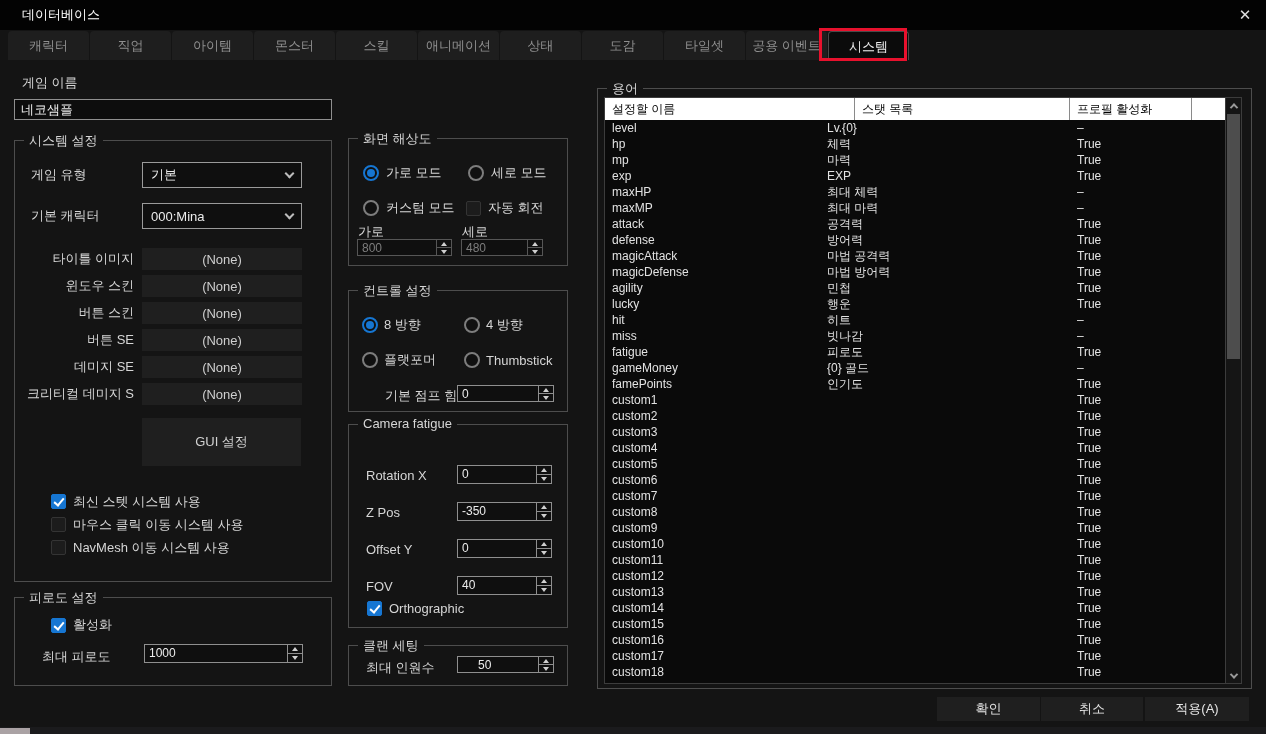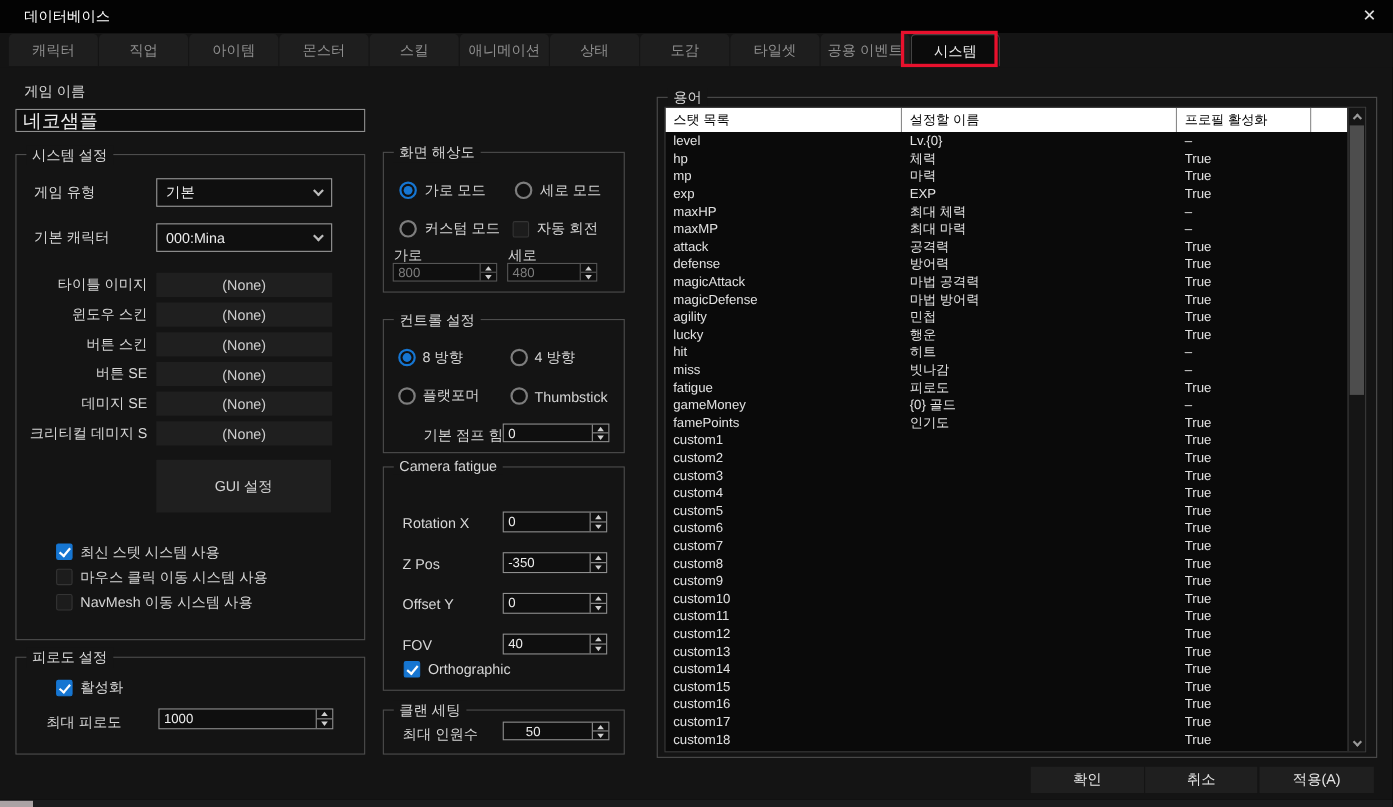--- a/index.html
+++ b/index.html
@@ -21,21 +21,21 @@
   #annotation { position:absolute; left:819px; top:28px; width:88px; height:33px;
     border:3px solid #e8112d; z-index:20; pointer-events:none; }
 
   
   .lbl { position:absolute; font-size:13px; color:#d6d6d6; white-space:nowrap; }
   .group { position:absolute; border:1px solid #4d4d4d; }
   .legend { position:absolute; top:-9px; left:9px; background:#141414; padding:0 5px;
     font-size:13px; color:#d6d6d6; white-space:nowrap; }
 
   .textbox { position:absolute; background:#0d0d0d; border:1px solid #8f8f8f; color:#ececec;
-    font-size:17px; padding:0 6px; display:flex; align-items:center; }
+    font-size:13px; padding:0 6px; display:flex; align-items:center; }
 
   .dd { position:absolute; height:22px; background:#0f0f0f; border:1px solid #9a9a9a;
     display:flex; align-items:center; padding:12px 8px; color:#ececec; font-size:13px; }
   .dd .chev { margin-left:auto; width:7px; height:7px; border-right:2px solid #bdbdbd;
     border-bottom:2px solid #bdbdbd; transform:rotate(45deg); margin-top:-4px; }
 
   .btn { position:absolute; background:#1f1f1f; color:#d2d2d2; font-size:13px;
     display:flex; align-items:center; justify-content:center; }
 
   .cb { width:15px; height:15px; background:#1c1c1c; border:1px solid #343434; border-radius:2px;
@@ -197,21 +197,21 @@
         <div class="asset-row">
           <div class="alabel">크리티컬 데미지 S</div>
           <div class="abtn">(None)</div>
         </div>
       </div>
 
     <div class="btn" style="left:127px; top:277px; width:159px; height:48px;">GUI 설정</div>
 
     <div style="position:absolute; left:36px; top:349px; right:0;">
 
-        <div class="cbrow" style="height:23px;font-family:Liberation Serif, serif;">
+        <div class="cbrow" style="height:23px;">
           <span class="cb checked"></span>
           <span>최신 스텟 시스템 사용</span>
         </div>
 
         <div class="cbrow" style="height:23px;">
           <span class="cb"></span>
           <span>마우스 클릭 이동 시스템 사용</span>
         </div>
 
         <div class="cbrow" style="height:23px;">
@@ -410,22 +410,22 @@
       </div>
     </div>
   </div>
 
   <div class="group" style="left:597px; top:88px; width:655px; height:601px;">
     <div class="legend">용어</div>
 
     <div id="terms-table">
       <div id="tcols">
         <div id="thead">
+          <div class="th c2">설정할 이름</div>
           <div class="th c1">스탯 목록</div>
-          <div class="th c2">설정할 이름</div>
           <div class="th c3">프로필 활성화</div>
           <div class="th c4"></div>
         </div>
         <div id="tbody">
 
             <div class="tr">
               <div class="td c1">level</div>
               <div class="td c2">Lv.{0}</div>
               <div class="td c3">–</div>
               <div class="td c4"></div>

